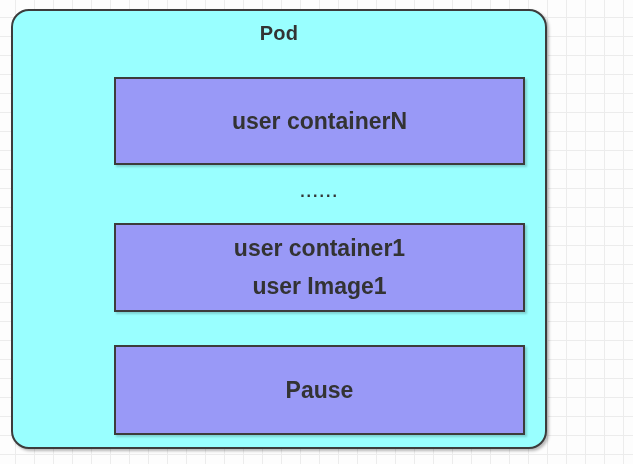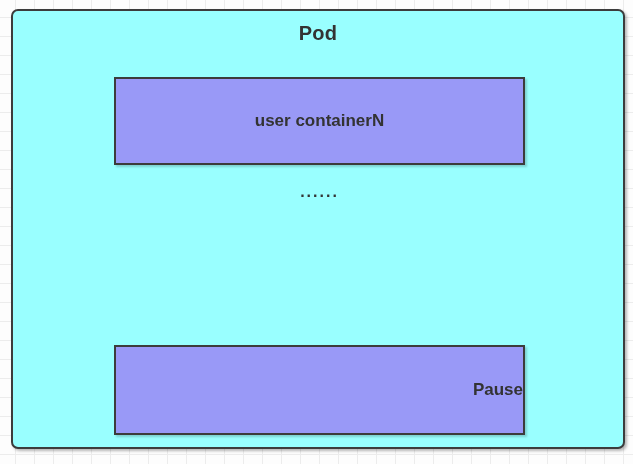--- a/index.html
+++ b/index.html
@@ -20,26 +20,26 @@
     background-image:
       linear-gradient(to right, #ececec 1px, transparent 1px),
       linear-gradient(to bottom, #ececec 1px, transparent 1px);
     background-size: 19px 19px;
     background-position: -4px -2px;
   }
   .pod {
     position: absolute;
     left: 11px;
     top: 9px;
-    width: 614px;
+    width: 536px;
     height: 440px;
     box-sizing: border-box;
     background: var(--pod-fill, #99ffff);
     border: 2px solid var(--border, #3c3c3c);
-    border-radius: 7px;
+    border-radius: 18px;
     box-shadow: 2px 2px 3px rgba(0,0,0,0.28);
   }
   .pod-title {
     margin-top: 11px;
     text-align: center;
     font-size: 20px;
     font-weight: bold;
     color: var(--text, #333333);
     letter-spacing: 0.3px;
   }
@@ -48,28 +48,28 @@
     left: 101px;
     width: 411px;
     box-sizing: border-box;
     background: var(--container-fill, #9999f7);
     border: 2px solid var(--border, #3c3c3c);
     box-shadow: 2px 2px 2px rgba(0,0,0,0.18);
     display: flex;
     flex-direction: column;
     justify-content: space-evenly;
     align-items: center;
-    font-size: 17px;
+    font-size: 23px;
     font-weight: bold;
     color: var(--text, #333333);
     text-align: center;
   }
   .box-top    { top: 66px;  height: 88px; }
   .box-mid    { top: 212px; height: 89px; }
-  .box-bottom { top: 334px; height: 90px; align-items: flex-end; }
+  .box-bottom { top: 334px; height: 90px; }
   .ellipsis-row {
     position: absolute;
     left: 101px;
     top: 168px;
     width: 411px;
     height: 26px;
     line-height: 26px;
     text-align: center;
     font-size: 16px;
     font-weight: bold;
@@ -85,19 +85,23 @@
   <div class="pod">
 
     <div class="pod-title">Pod</div>
 
     <div class="container-box box-top">
       <div>user containerN</div>
     </div>
 
     <div class="ellipsis-row">......</div>
 
+    <div class="container-box box-mid">
+      <div>user container1</div>
+      <div>user Image1</div>
+    </div>
 
     <div class="container-box box-bottom">
       <div>Pause</div>
     </div>
 
   </div>
 </div>
 
 </body></html>

